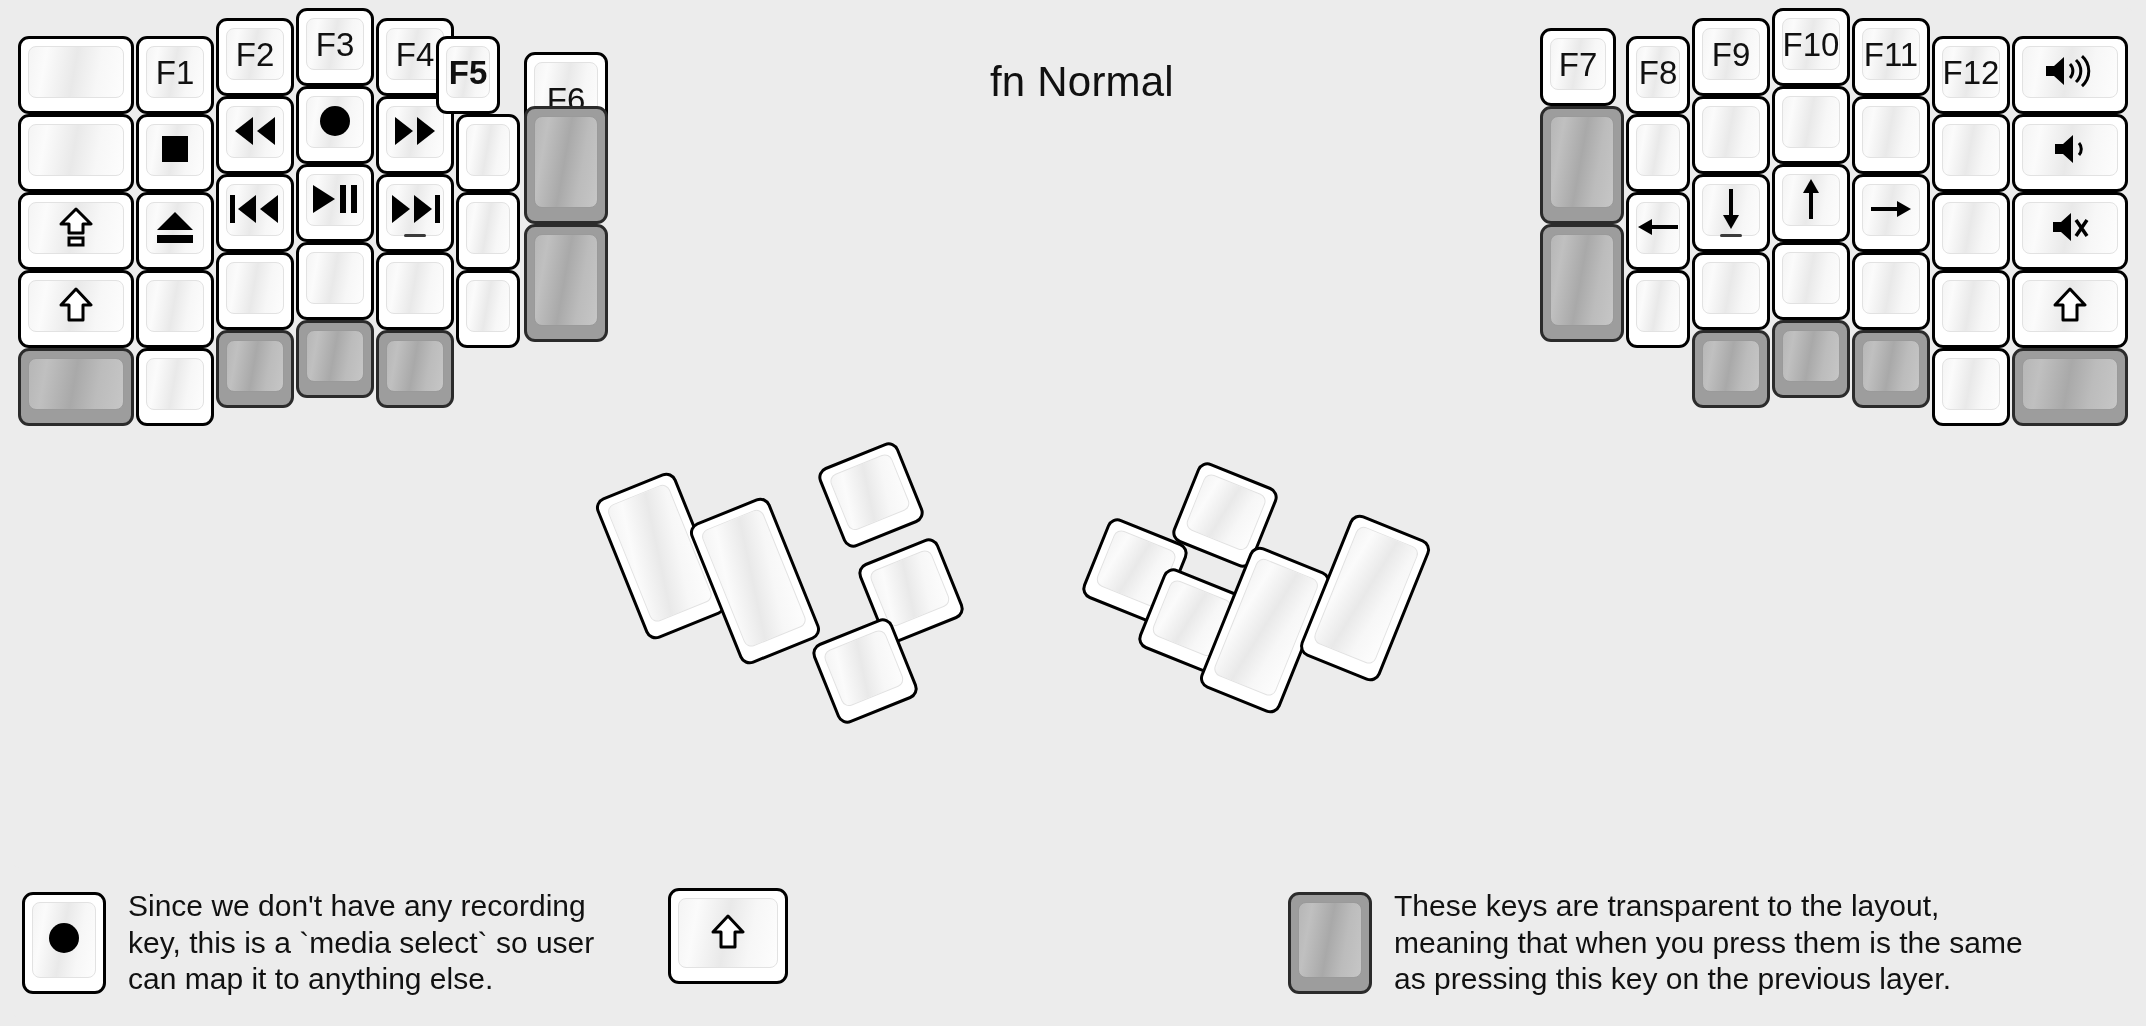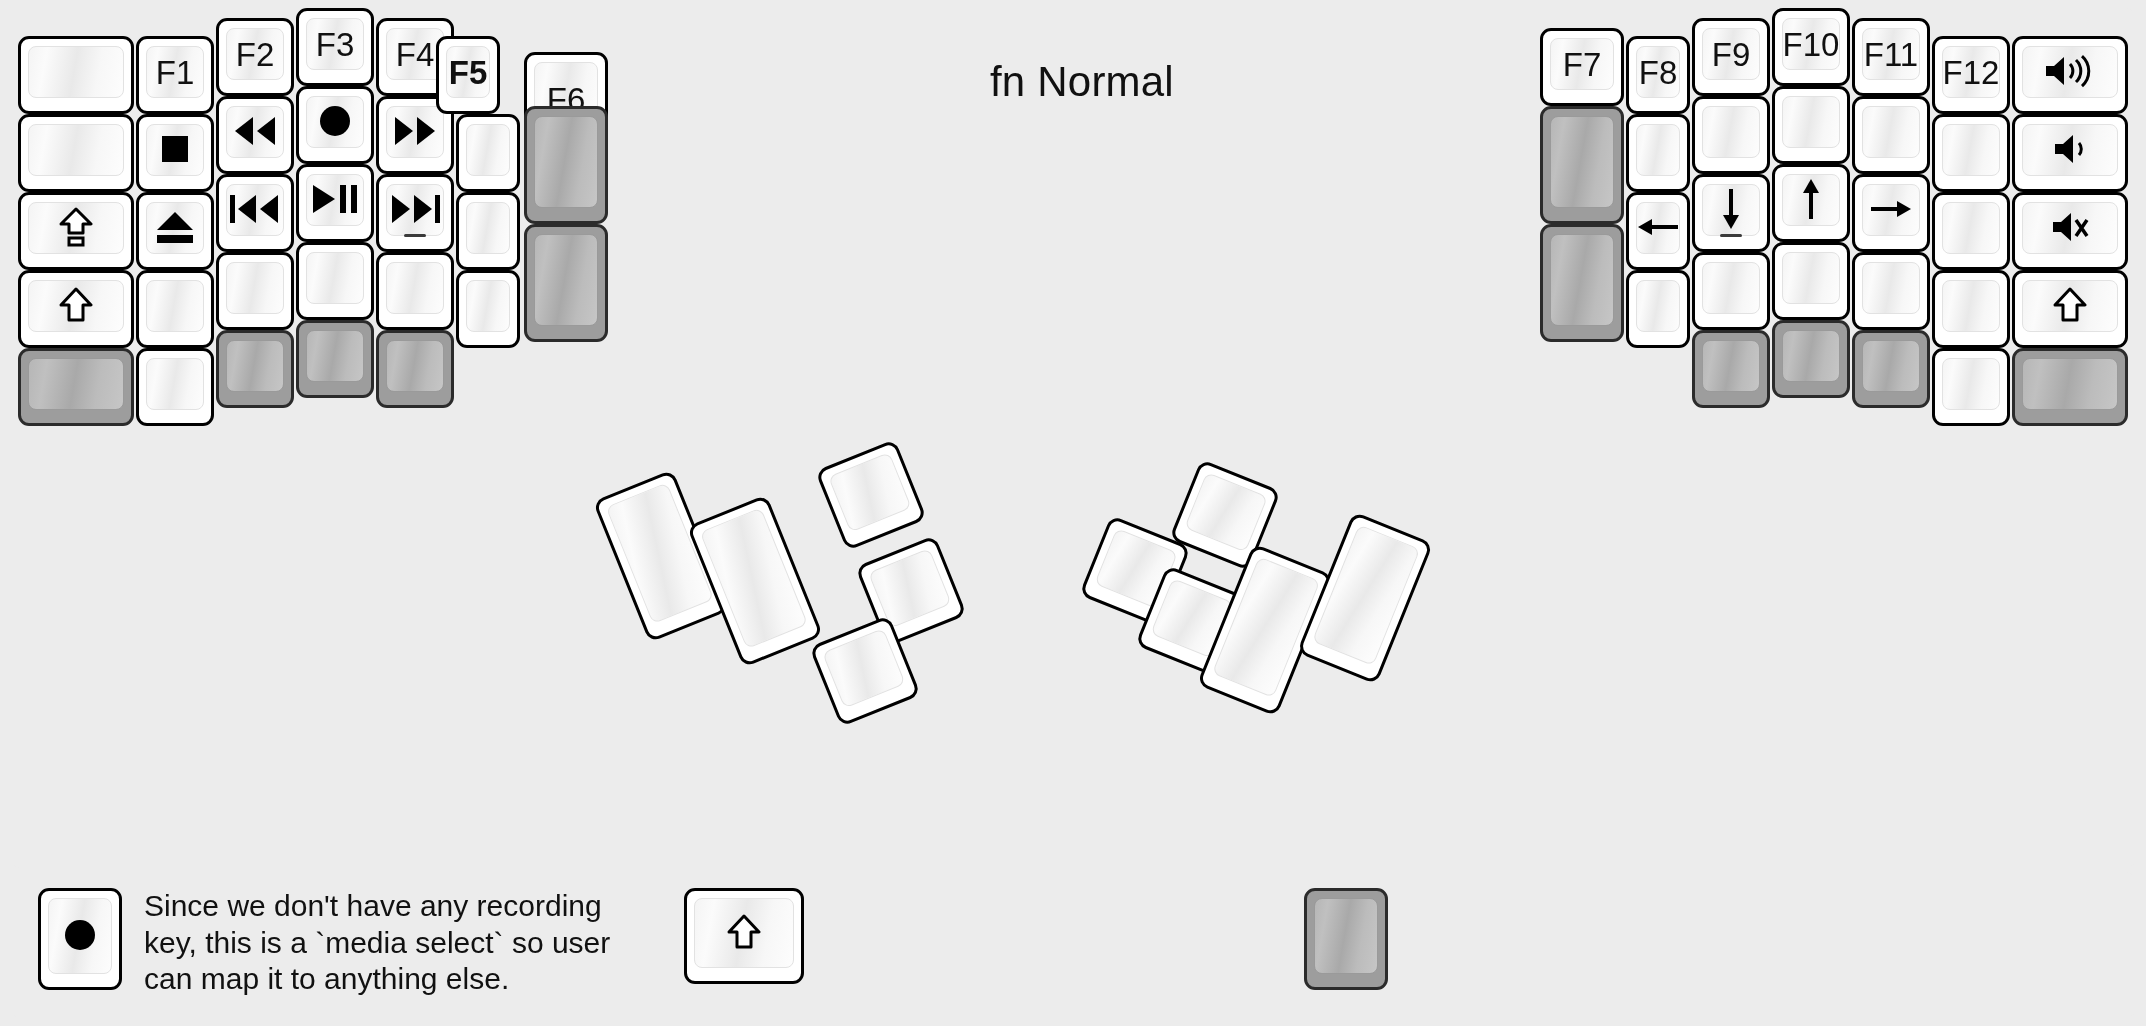--- a/index.html
+++ b/index.html
@@ -70,21 +70,21 @@
   
   .bump{
     position:absolute;
     left:50%;transform:translateX(-50%);
     bottom:12px;
     width:22px;height:3px;
     background:#3a3a3a;border-radius:2px;
   }
 
   
-  .legend-item{position:absolute;display:flex;align-items:flex-start;margin-left:16px;}
+  .legend-item{position:absolute;display:flex;align-items:center;}
   .legend-key{position:relative;flex:0 0 auto;}
   .legend-text{
     margin-left:22px;
     font-size:30px;line-height:1.22;
     color:#111;white-space:pre-line;
   }
 </style>
 </head>
 <body>
 
@@ -248,21 +248,21 @@
         <div class="top">
           <span class="lbl">F6</span>
         </div>
       </div>
       <div class="key trans" style="left: 524px; top: 106px; width: 84px; height: 118px;">
         <div class="top"></div>
       </div>
       <div class="key trans" style="left: 524px; top: 224px; width: 84px; height: 118px;">
         <div class="top"></div>
       </div>
-      <div class="key" style="left: 1540px; top: 28px; width: 84px; height: 78px;">
+      <div class="key" style="left: 1540px; top: 28px; width: 76px; height: 78px;">
         <div class="top">
           <span class="lbl">F7</span>
         </div>
       </div>
       <div class="key trans" style="left: 1540px; top: 106px; width: 84px; height: 118px;">
         <div class="top"></div>
       </div>
       <div class="key trans" style="left: 1540px; top: 224px; width: 84px; height: 118px;">
         <div class="top"></div>
       </div>
@@ -461,16 +461,19 @@
             </div>
           </div>
         </div>
       </div>
       <div class="legend-item" style="left: 1288px; top: 888px;">
         <div class="legend-key" style="width: 84px; height: 102px;">
           <div class="key trans" style="left: 0px; top: 0px; width: 84px; height: 102px;">
             <div class="top"></div>
           </div>
         </div>
+        <div class="legend-text">These keys are transparent to the layout,
+meaning that when you press them is the same
+as pressing this key on the previous layer.</div>
       </div>
     </div>
 
 </div>
 
 </body></html>

